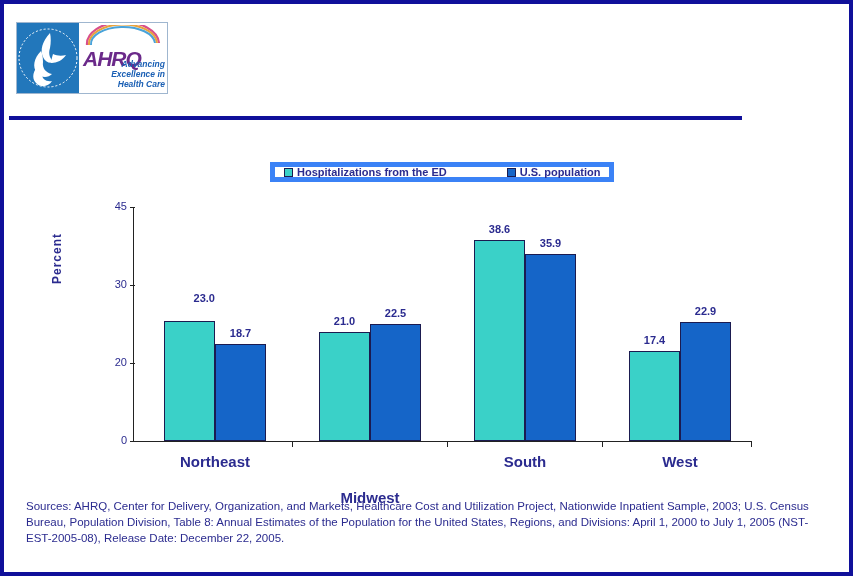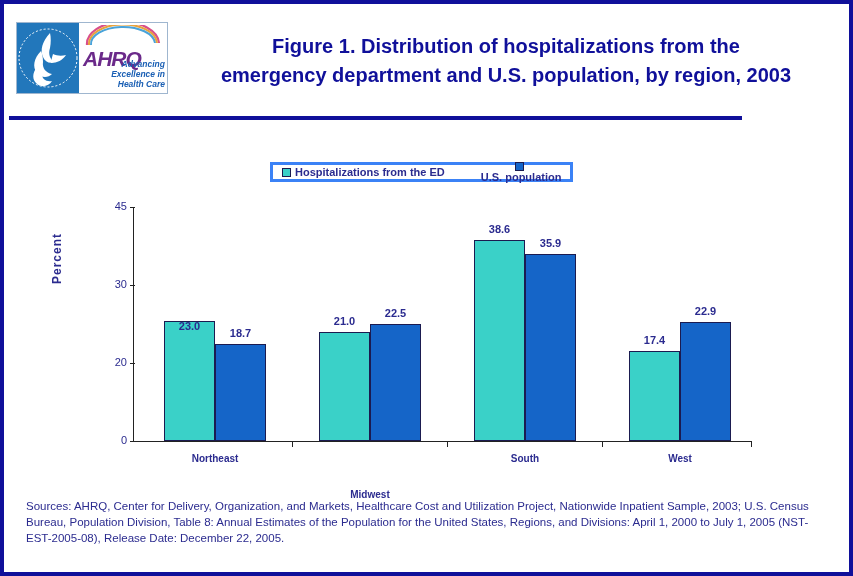--- a/index.html
+++ b/index.html
@@ -104,33 +104,34 @@
     left: 0;
     top: 122px;
     width: 845px;
     height: 355px;
   }
   #legend {
     position: absolute;
     left: 266px;
     top: 36px;
     height: 20px;
-    border: 3px solid #3b82f6;
+    border: 5px solid #3b82f6;
     background: #ffffff;
     display: flex;
     align-items: center;
     padding: 0 9px;
     box-sizing: border-box;
+    gap: 24px;
   }
   .legend-item {
     display: flex;
     align-items: center;
     white-space: nowrap;
   }
-  .legend-item + .legend-item { margin-left: 36px; flex-direction: column; }
+  .legend-item + .legend-item { margin-left: 36px; }
   .legend-swatch {
     width: 9px;
     height: 9px;
     border: 1px solid #1b1b50;
     box-sizing: border-box;
     margin-right: 4px;
   }
   .legend-label {
     font-family: "Liberation Sans", sans-serif;
     font-weight: bold;
@@ -209,21 +210,21 @@
     font-size: 11px;
     color: #2b2b8f;
     white-space: nowrap;
   }
   .x-cat-label {
     position: absolute;
     top: 327px;
     text-align: center;
     font-family: "Liberation Sans", sans-serif;
     font-weight: bold;
-    font-size: 10px;
+    font-size: 15px;
     color: #2b2b8f;
   }
 
   
   #sources {
     position: absolute;
     left: 22px;
     top: 494px;
     width: 800px;
     font-family: "Liberation Sans", sans-serif;
@@ -257,24 +258,20 @@
         </svg>
         <div class="ahrq-word">AHRQ</div>
         <div class="ahrq-tag">
           <div>Advancing</div>
           <div>Excellence in</div>
           <div>Health Care</div>
         </div>
       </div>
     </div>
 
-    <div id="title">
-      <div>Figure 1. Distribution of hospitalizations from the</div>
-      <div>emergency department and U.S. population, by region, 2003</div>
-    </div>
 
     <div id="header-rule"></div>
   </div>
 
   <div id="chart">
 
     <div id="legend">
       <div class="legend-item">
         <span class="legend-swatch" style="background:#3ad1c8"></span>
         <span class="legend-label">Hospitalizations from the ED</span>
@@ -294,21 +291,21 @@
           <div class="y-tick-mark" style="left: 126px; top: 315px;"></div>
           <div class="y-tick-label" style="left: 93px; top: 230px;">20</div>
           <div class="y-tick-mark" style="left: 126px; top: 237px;"></div>
           <div class="y-tick-label" style="left: 93px; top: 152px;">30</div>
           <div class="y-tick-mark" style="left: 126px; top: 159px;"></div>
           <div class="y-tick-label" style="left: 93px; top: 74px;">45</div>
           <div class="y-tick-mark" style="left: 126px; top: 81px;"></div>
         </div>
       <div id="bars">
           <div class="bar" style="left: 160px; top: 195.4px; width: 51px; height: 119.6px; background: rgb(58, 209, 200);"></div>
-          <div class="bar-value" style="left: 160px; width: 51px; top: 194px;">23.0</div>
+          <div class="bar-value" style="left: 160px; width: 51px; top: 166px; text-align: right;">23.0</div>
           <div class="bar" style="left: 211px; top: 217.76px; width: 51px; height: 97.24px; background: rgb(21, 101, 200);"></div>
           <div class="bar-value" style="left: 211px; width: 51px; top: 200.76px;">18.7</div>
           <div class="x-cat-label" style="left: 130px; width: 162px;">Northeast</div>
           <div class="x-tick-mark" style="left: 288px;"></div>
           <div class="bar" style="left: 315px; top: 205.8px; width: 51px; height: 109.2px; background: rgb(58, 209, 200);"></div>
           <div class="bar-value" style="left: 315px; width: 51px; top: 188.8px;">21.0</div>
           <div class="bar" style="left: 366px; top: 198px; width: 51px; height: 117px; background: rgb(21, 101, 200);"></div>
           <div class="bar-value" style="left: 366px; width: 51px; top: 181px;">22.5</div>
           <div class="x-cat-label" style="left: 285px; width: 162px; margin-top: 36px;">Midwest</div>
           <div class="x-tick-mark" style="left: 443px;"></div>

